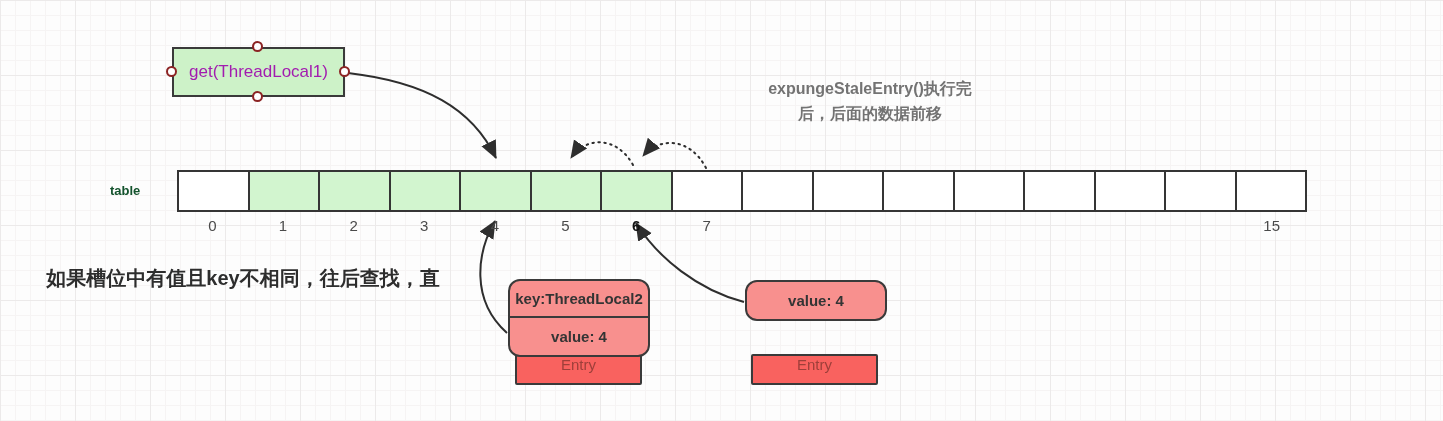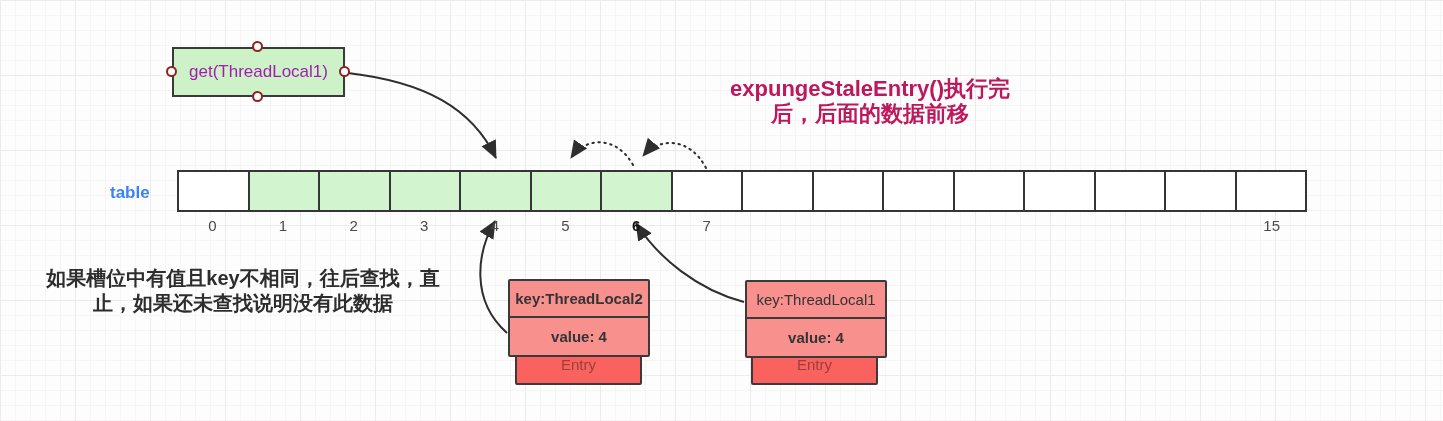--- a/index.html
+++ b/index.html
@@ -23,29 +23,29 @@
     font-size:17px;color:#a21caf;z-index:3;
   }
   .handle{
     width:11px;height:11px;border-radius:50%;
     background:#ffffff;border:2.5px solid #8c2424;box-sizing:border-box;
     z-index:4;
   }
   
   .title-block{
     left:700px;top:76px;width:340px;text-align:center;
-    font-size:22px;font-weight:bold;color:#be185d;line-height:25px;z-index:2;
+    font-size:16px;font-weight:bold;color:#737373;line-height:25px;z-index:2;
   }
   .note-block{
     left:18px;top:266px;width:450px;text-align:center;
     font-size:20px;font-weight:bold;color:#2d2d2d;line-height:25px;z-index:2;
   }
   
   .table-label{
-    left:110px;top:183px;font-size:17px;font-weight:bold;color:#3b82f6;z-index:2;
+    left:110px;top:183px;font-size:13px;font-weight:bold;color:#14532d;z-index:2;
   }
   .cells-row{
     left:177px;top:170px;width:1130px;height:42px;display:flex;z-index:2;
   }
   .cell{
     flex:1;border:2px solid #353535;box-sizing:border-box;margin-left:-2px;
     background:#ffffff;height:42px;
   }
   .cell:first-child{margin-left:0;}
   .cell.green{background:#d2f5cf;}
@@ -57,21 +57,21 @@
   }
   .index-slot.bold{font-weight:bold;color:#111;}
   
   .entry-base{
     width:127px;height:31px;background:#f9625f;border:2px solid #3a3a3a;
     box-sizing:border-box;border-radius:2px;display:flex;align-items:flex-start;
     justify-content:center;font-size:15px;color:#9e3f3a;z-index:2;
   }
   .entry-kv{
     width:142px;background:#f8908e;border:2px solid #3a3a3a;box-sizing:border-box;
-    border-radius:2px;z-index:3;
+    border-radius:12px;z-index:3;
   }
   .entry-row{
     height:37px;display:flex;align-items:center;justify-content:center;
     font-size:15px;color:#343434;
   }
   .entry-row.key{border-bottom:2px solid #3a3a3a;box-sizing:border-box;}
   .entry-row.bold{font-weight:bold;}
   svg.overlay{position:absolute;left:0;top:0;z-index:1;pointer-events:none;}
 </style>
 </head>
@@ -98,21 +98,20 @@
 <div class="abs handle" style="left:339px;top:66px;"></div>
 <div class="abs handle" style="left:252px;top:91px;"></div>
 
 <div class="abs title-block">
   <div>expungeStaleEntry()执行完</div>
   <div>后，后面的数据前移</div>
 </div>
 
 <div class="abs note-block">
   <div>如果槽位中有值且key不相同，往后查找，直</div>
-  <div>止，如果还未查找说明没有此数据</div>
 </div>
 
 <div class="abs table-label">table</div>
 <div class="abs cells-row" id="cells-row">
     <div class="cell"></div>
     <div class="cell green"></div>
     <div class="cell green"></div>
     <div class="cell green"></div>
     <div class="cell green"></div>
     <div class="cell green"></div>
@@ -151,15 +150,14 @@
 </div>
 <div class="abs entry-kv" style="left:508px;top:279px;">
   <div class="entry-row key bold">key:ThreadLocal2</div>
   <div class="entry-row bold">value: 4</div>
 </div>
 
 <div class="abs entry-base" style="left:751px;top:354px;">
   <span>Entry</span>
 </div>
 <div class="abs entry-kv" style="left:745px;top:280px;">
-  <div class="entry-row key">key:ThreadLocal1</div>
   <div class="entry-row bold">value: 4</div>
 </div>
 
 </body></html>

